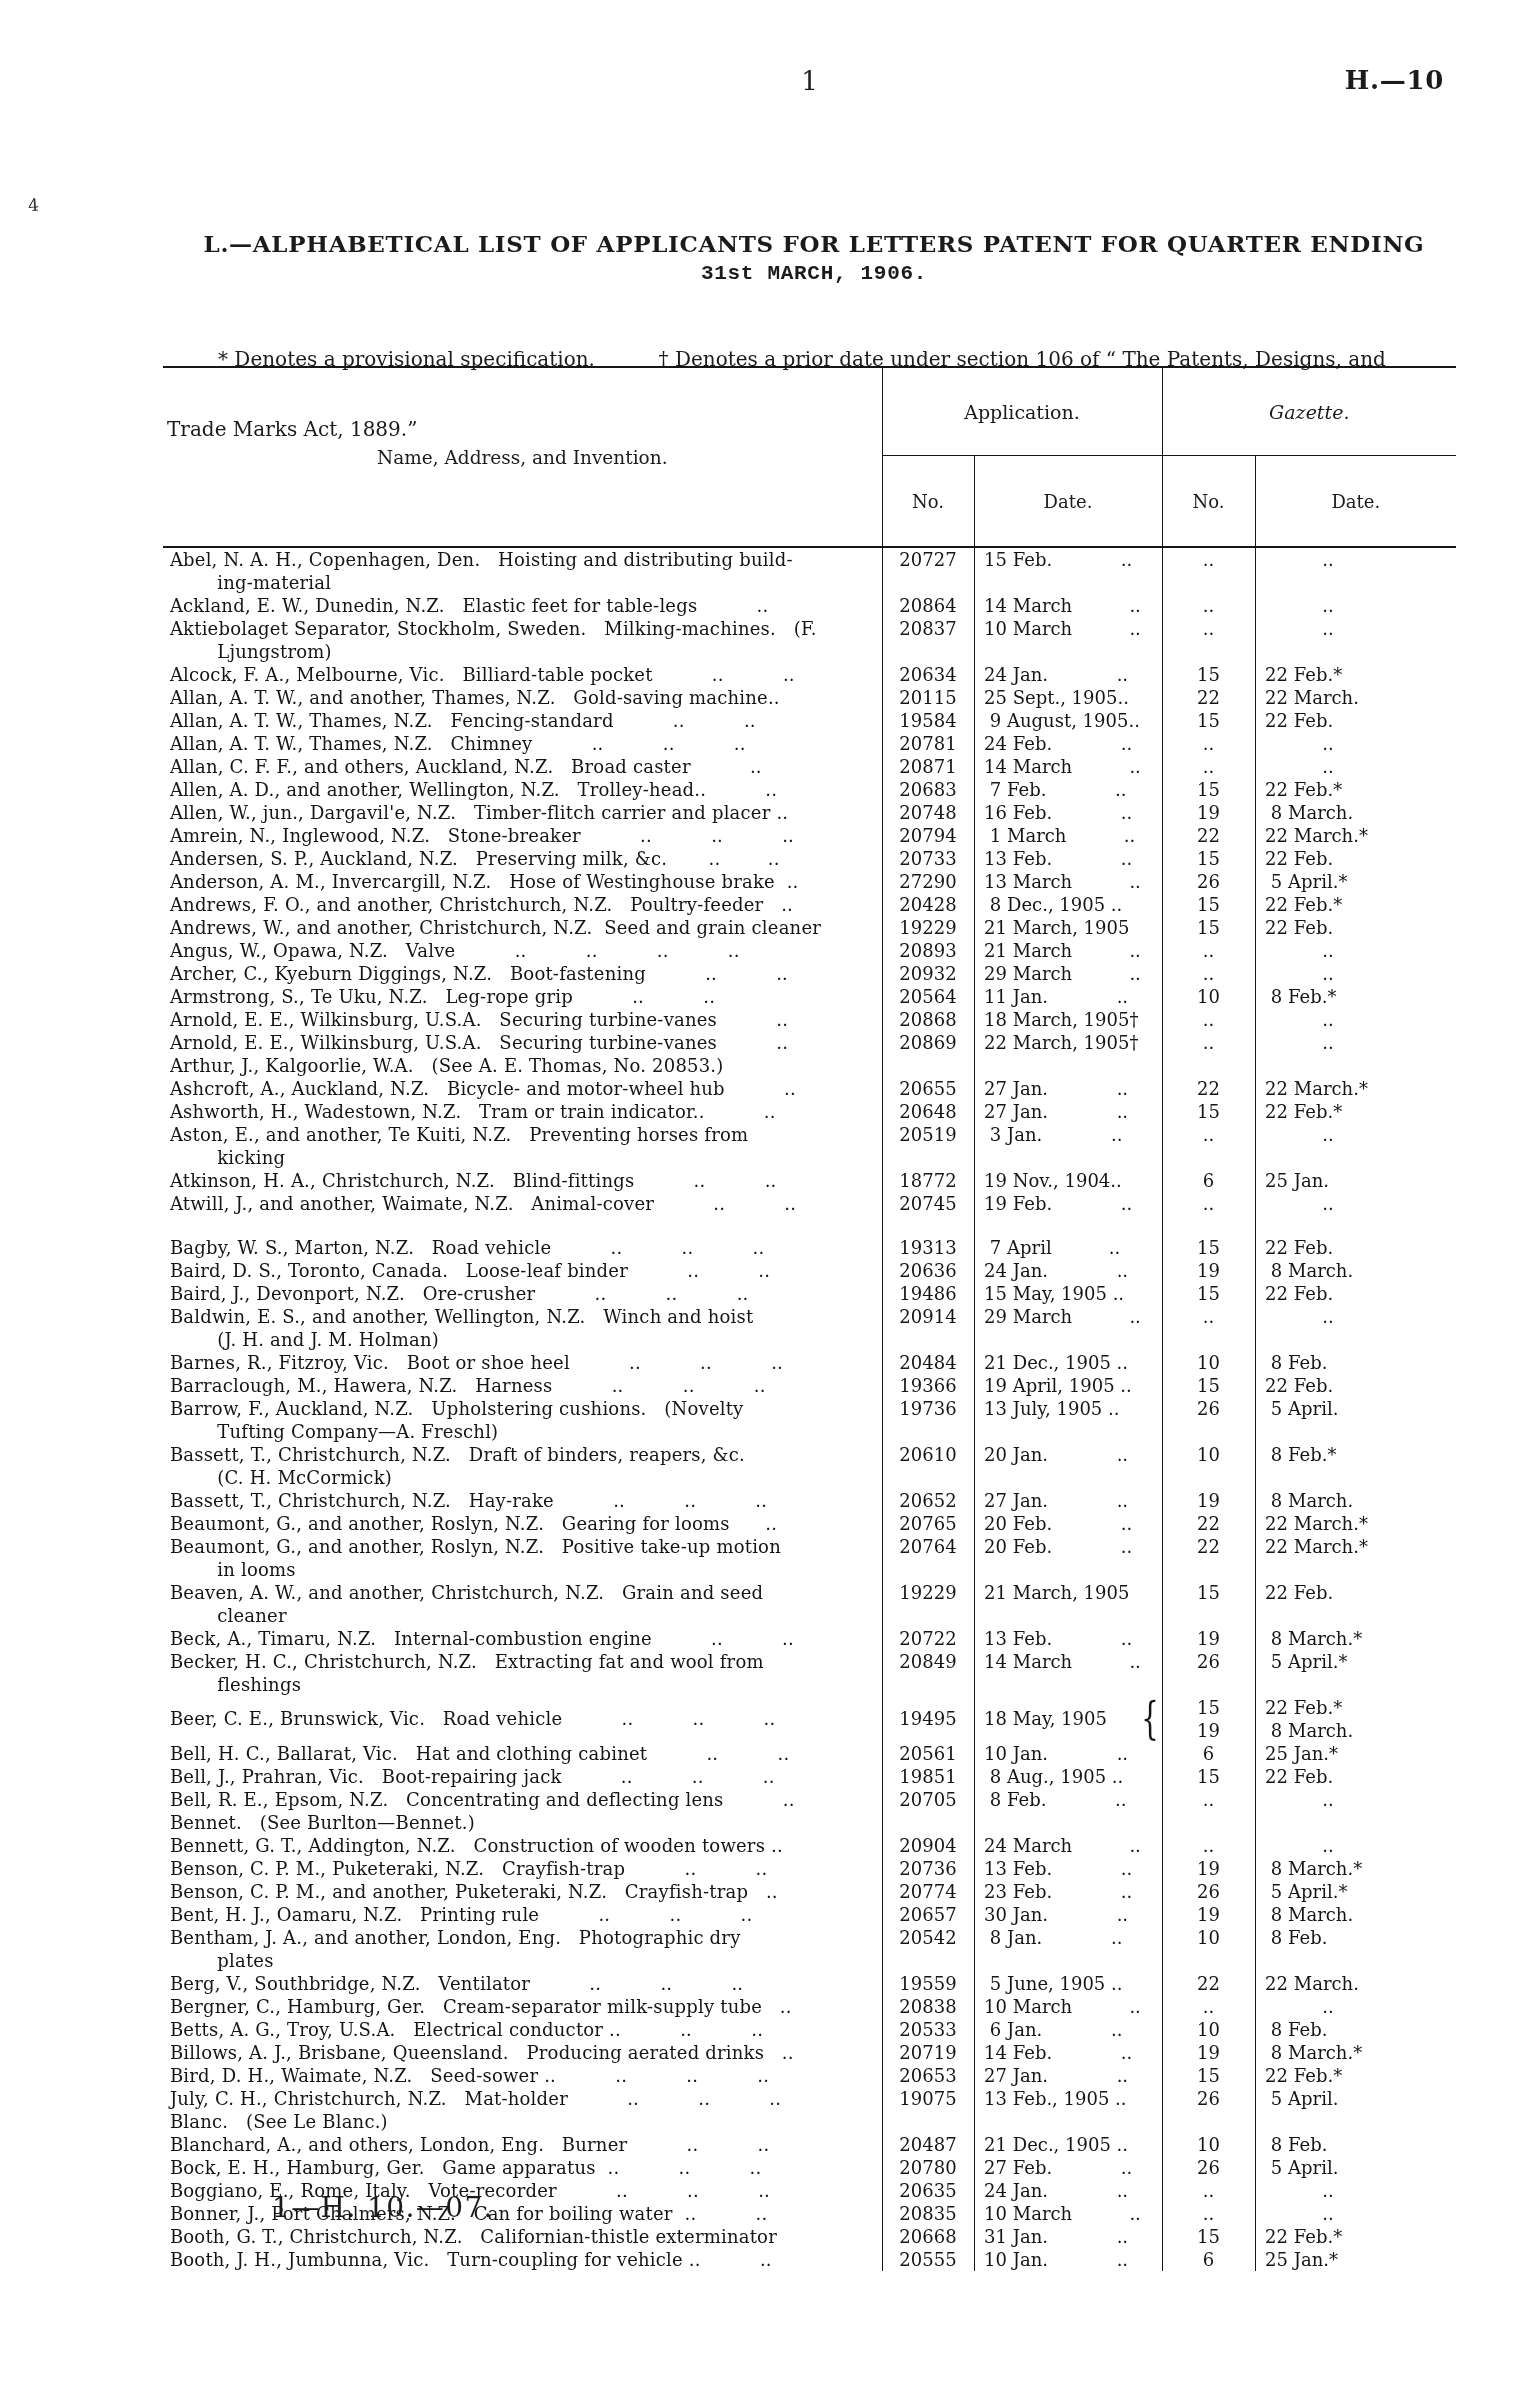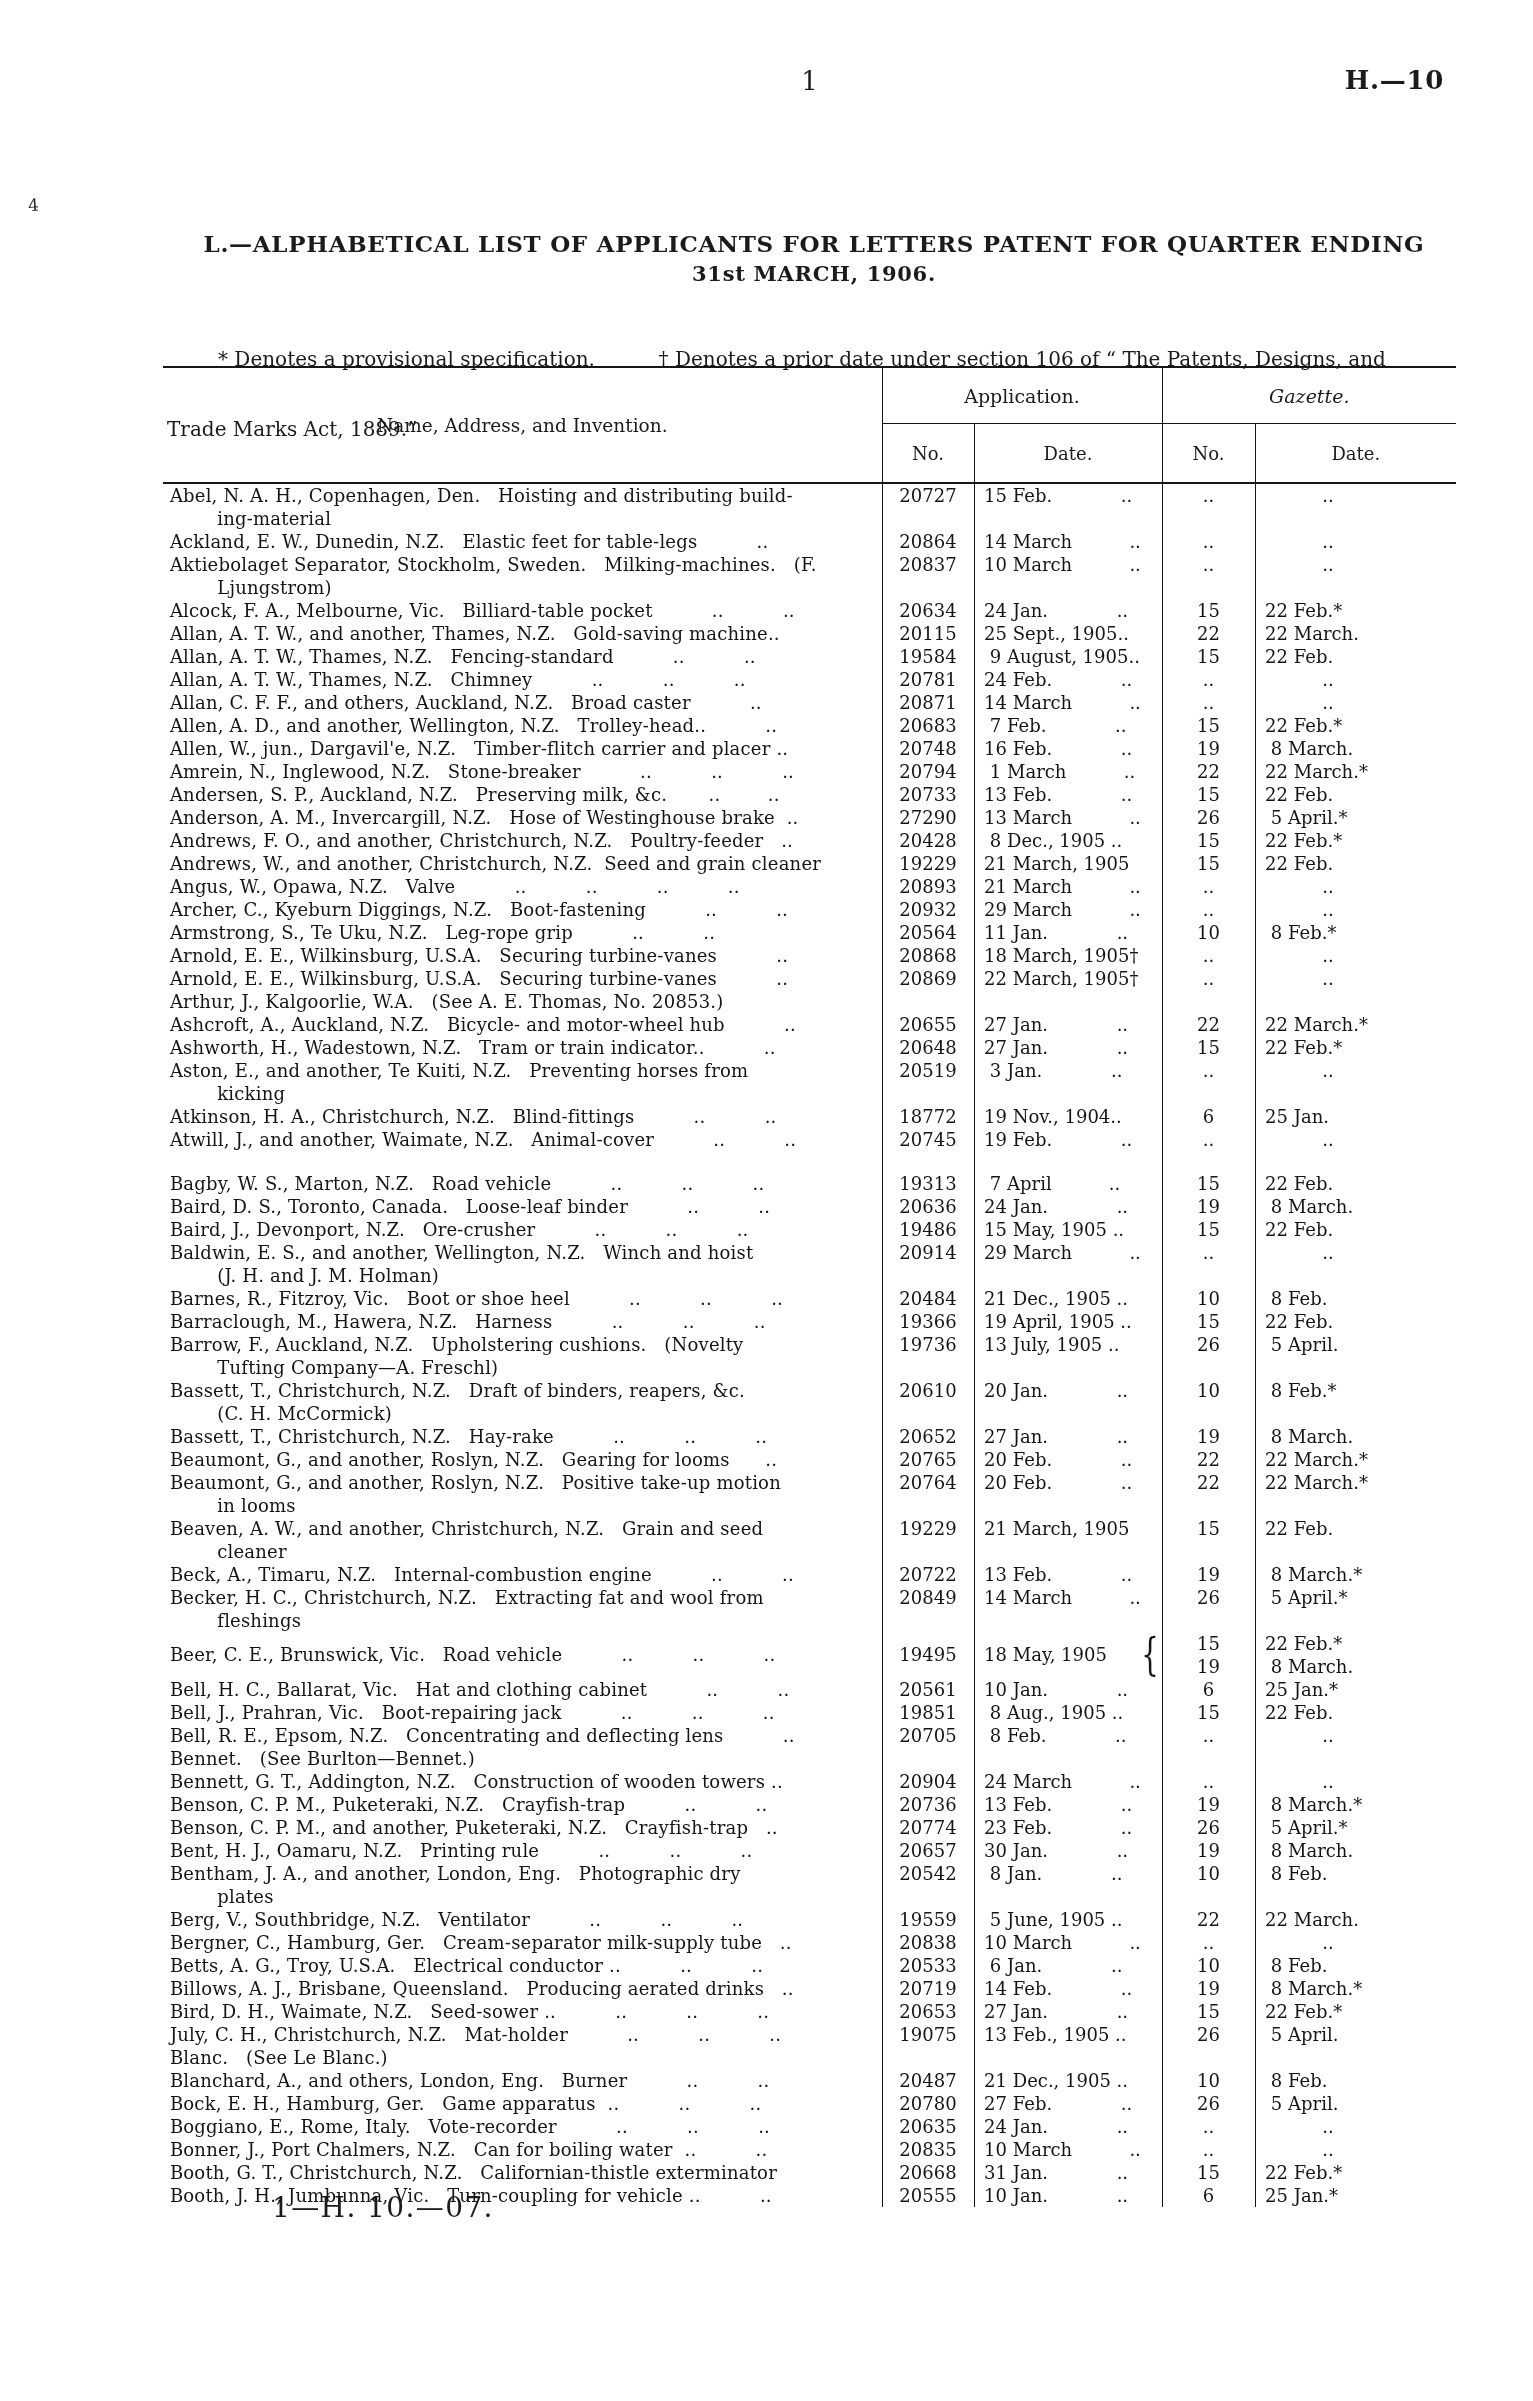--- a/index.html
+++ b/index.html
@@ -7,31 +7,31 @@
     width:1533px;height:2401px;position:relative;overflow:hidden;
     background:#ffffff;color:#1b1b1b;
     font-family:"DejaVu Serif","Liberation Serif",serif;
     -webkit-font-smoothing:antialiased;
   }
   .corner-mark{position:absolute;top:195px;left:27.5px;font-size:17px;color:#2a2a2a;transform:rotate(-4deg);}
   .page-number{position:absolute;top:66px;left:163px;width:1293px;text-align:center;font-size:26px;}
   .doc-ref{position:absolute;top:65px;right:89px;font-size:26px;font-weight:bold;letter-spacing:0.7px;}
   .title{position:absolute;top:229px;left:124px;width:1380px;text-align:center;
          font-size:23px;font-weight:bold;letter-spacing:0.7px;line-height:30px;}
-  .title .line2{font-size:21px;letter-spacing:0.7px;}
+  .title .line2{font-size:21px;letter-spacing:0.7px;font-family:Liberation Mono, monospace;}
   .note{position:absolute;top:301px;left:167px;width:1298px;font-size:20px;line-height:23.4px;white-space:pre-wrap;}
   .note .nline1{padding-left:51px;}
   table.patent-table{
     position:absolute;top:366px;left:163px;width:1293px;
     border-collapse:collapse;table-layout:fixed;
     border-top:2.7px solid #161616;
   }
   col.w-name{width:719px;} col.w-appno{width:92px;} col.w-appdate{width:188px;}
   col.w-gazno{width:93px;} col.w-gazdate{width:201px;}
-  th{font-weight:normal;padding:0;}
+  th{font-weight:normal;padding:16px;}
   .h-name{vertical-align:middle;text-align:center;font-size:18.5px;border-bottom:2.1px solid #161616;}
   .h-group{height:55px;text-align:center;vertical-align:middle;font-size:19px;border-bottom:1.4px solid #161616;}
   .h-gaz{font-style:italic;}
   .h-sub{height:58px;text-align:center;vertical-align:middle;font-size:18px;border-bottom:2.1px solid #161616;}
   .b-l{border-left:1.4px solid #161616;}
   tbody td{font-size:18px;line-height:23px;vertical-align:top;padding:0;color:#151515;}
   td.c-name{padding-left:6.9px;white-space:pre-wrap;letter-spacing:0.2px;}
   td.c-appno{text-align:center;border-left:1.4px solid #161616;}
   td.c-appdate{padding-left:9.6px;white-space:pre-wrap;border-left:1.4px solid #161616;position:relative;}
   td.c-gazno{text-align:center;white-space:pre-wrap;border-left:1.4px solid #161616;}

